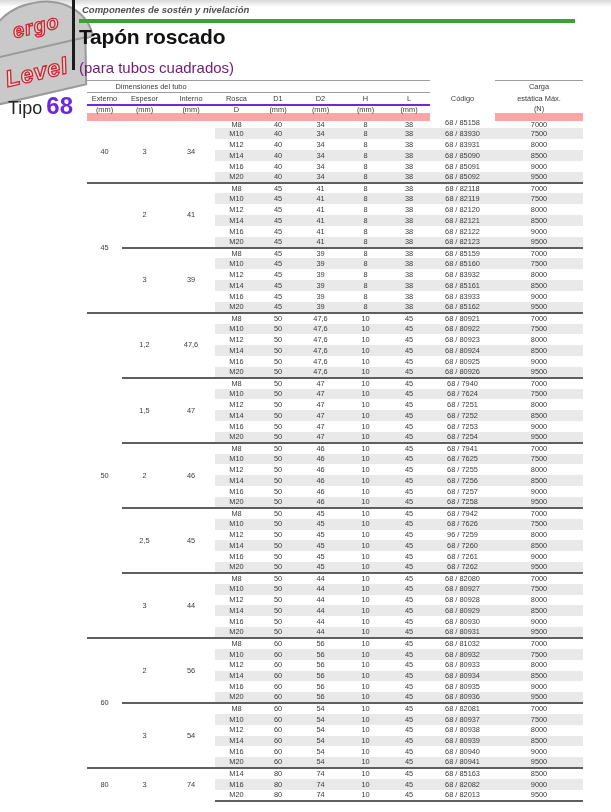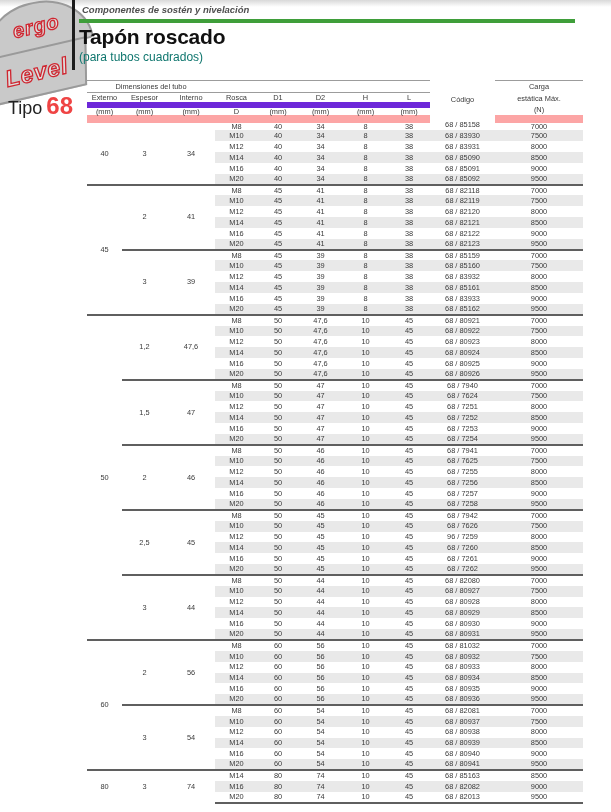--- a/index.html
+++ b/index.html
@@ -15,35 +15,35 @@
   .logo-dome .logo-word{font-size:20px;}
   .logo-plate .logo-word{font-size:23px;transform:skewX(12deg);}
 
   .vdivider{position:absolute;left:72px;top:0;width:3px;height:70px;background:#1c1c1c;}
 
   
   .hdr{position:absolute;left:79px;top:4px;width:496px;}
   .eyebrow{font-size:9.5px;font-weight:bold;font-style:italic;color:#4f4f4f;padding-left:3px;}
   .greenline{margin-top:4px;height:3.5px;width:496px;}
   .title{margin-top:2px;font-size:21px;font-weight:bold;color:#111;letter-spacing:-0.2px;}
-  .subtitle{margin-top:1px;font-size:12px;color:#0f766e;}
+  .subtitle{margin-top:10px;font-size:15px;color:#701a75;}
 
   .tipo{position:absolute;left:8px;top:92px;white-space:nowrap;}
   .tipo-label{font-size:18px;color:#222;}
-  .tipo-num{font-size:24px;font-weight:bold;color:#ef4444;margin-left:4px;}
+  .tipo-num{font-size:24px;font-weight:bold;color:#6d28d9;margin-left:4px;}
 
   
   table.cat{position:absolute;left:87px;top:80px;width:496px;border-collapse:collapse;table-layout:fixed;font-size:7.4px;color:#3a3a3a;}
   table.cat th,table.cat td{padding:0;text-align:center;vertical-align:middle;font-weight:normal;line-height:1;}
   thead tr{height:12px;}
   tbody tr{height:10.85px;}
   .h1 th{border-top:1px solid #9c9c9c;border-bottom:1px solid #9c9c9c;}
   .h1 th.cod{border-top:none;border-bottom:none;}
   .h1 th.carga-top{border-bottom:none;}
-  .h2 th{border-bottom:6px solid #6d28d9;}
+  .h2 th{border-bottom:2px solid #6d28d9;}
   .h2 th.carga-mid{border-bottom:none;}
   .h3 th{border-bottom:8px solid #fca5a5;}
   th.cod{border-bottom:2px solid #5f5f5f;}
   td.stripe{background:#e9e9e9;}
   td.codigo{font-weight:bold;}
   tr td.gs{border-top:2px solid #5f5f5f;}
   tbody tr:last-child td{border-bottom:2px solid #5f5f5f;}
   col.w-ext{width:35px;}col.w-esp{width:45px;}col.w-int{width:48px;}col.w-ros{width:43px;}
   col.w-d1{width:40px;}col.w-d2{width:45px;}col.w-h{width:45px;}col.w-l{width:42px;}
   col.w-cod{width:65px;}col.w-car{width:88px;}

